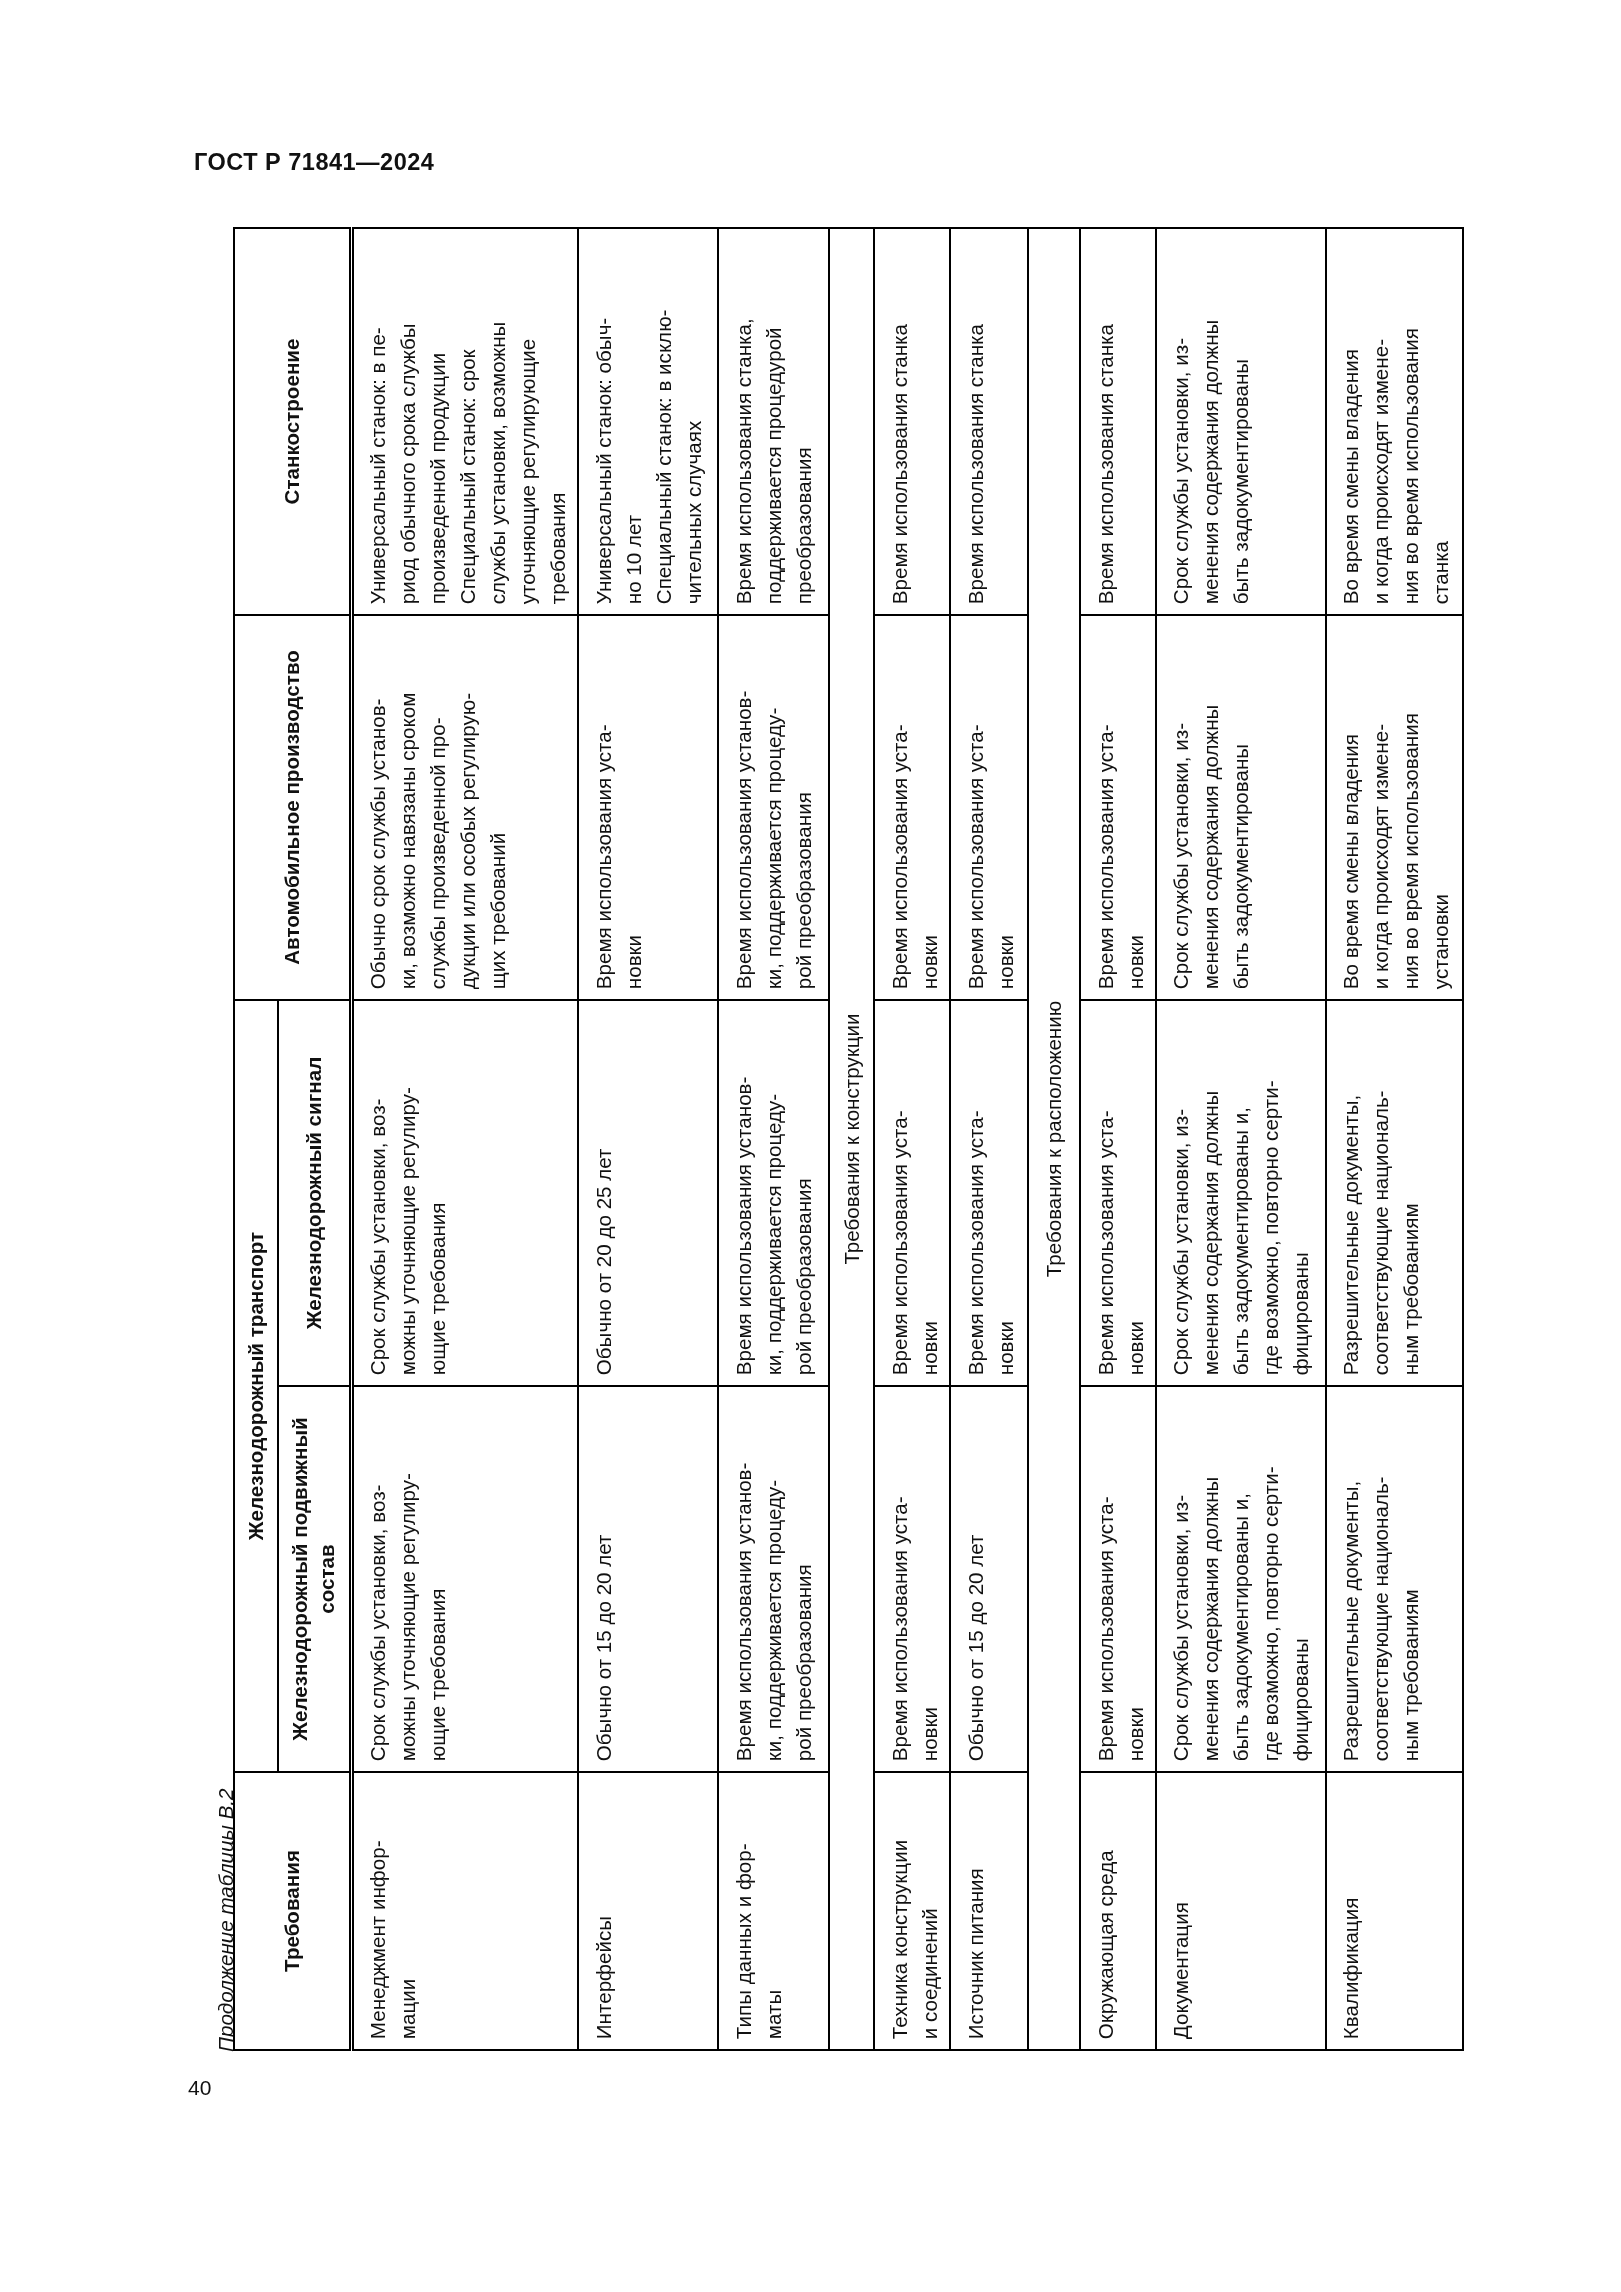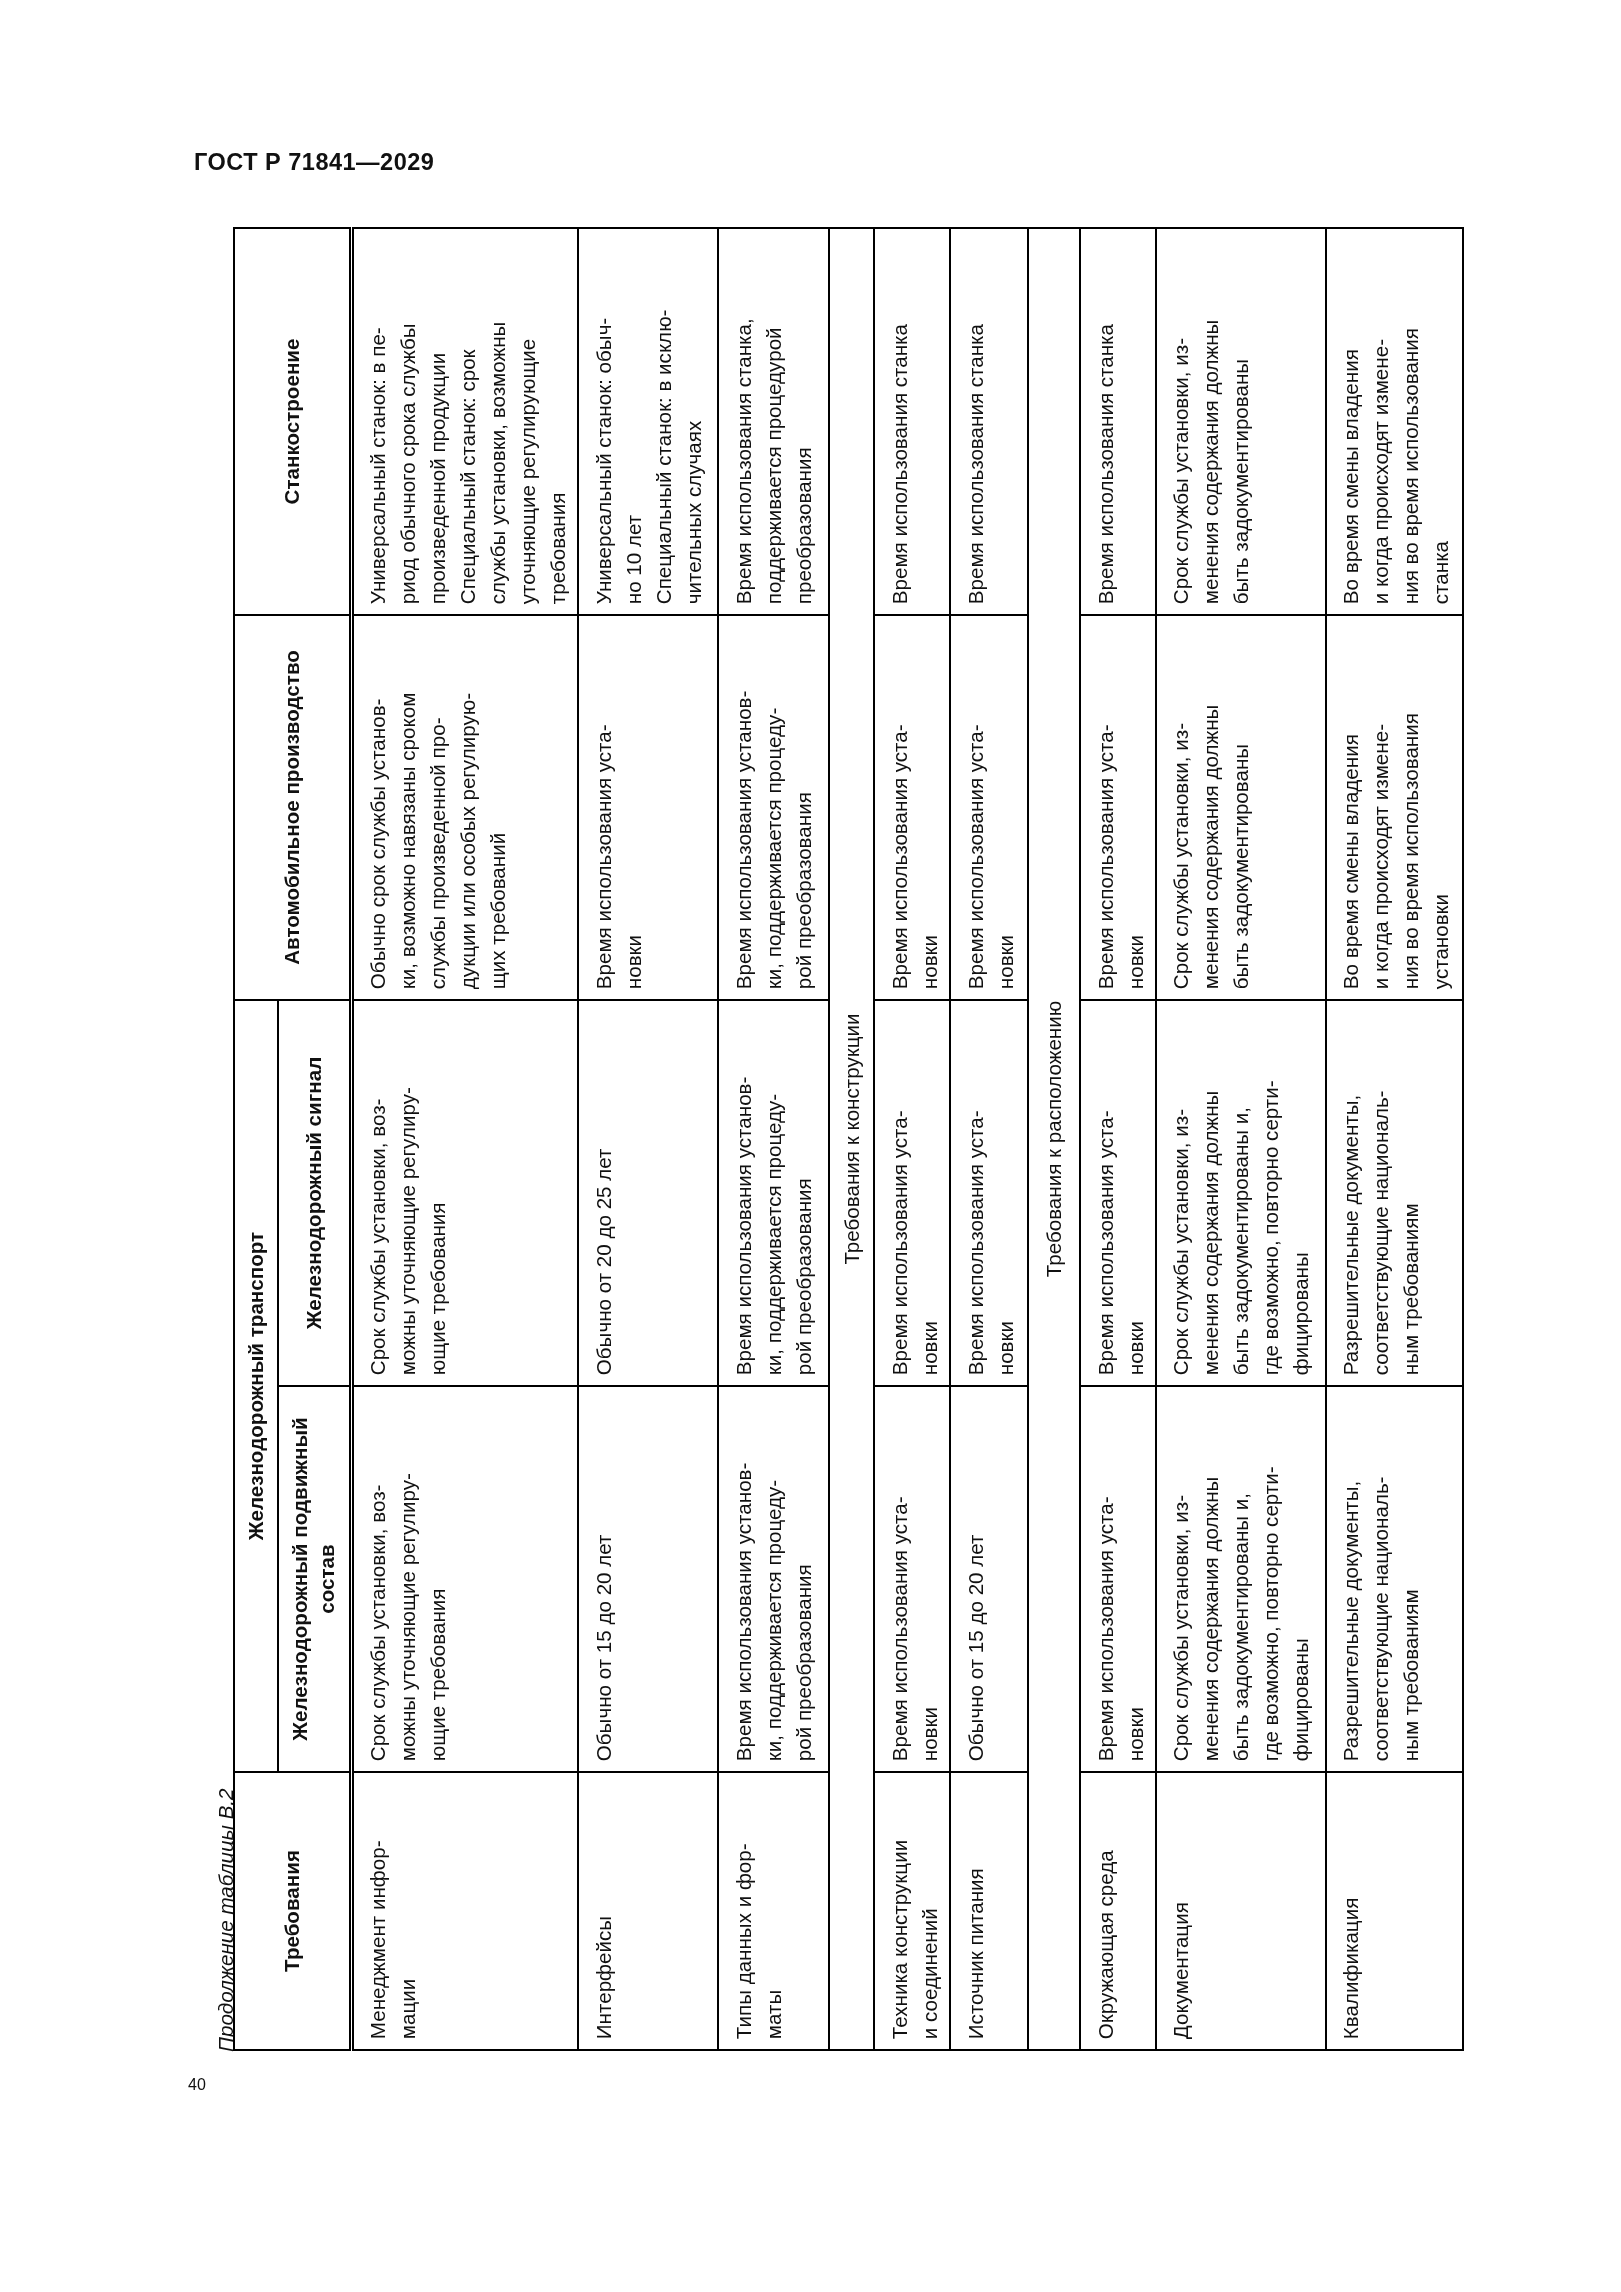--- a/index.html
+++ b/index.html
@@ -11,21 +11,21 @@
     color:#111;
     overflow:hidden;
   }
   .gost-ref{
     position:absolute;left:194px;top:149px;
     font-size:23.5px;font-weight:bold;letter-spacing:0.5px;
     white-space:nowrap;
   }
   .page-number{
     position:absolute;left:188px;top:2076px;
-    font-size:16px;
+    font-size:21px;
   }
   
   .rot{
     position:absolute;
     transform-origin:0 0;
     transform:rotate(-90deg);
   }
   .table-caption{
     left:214px;top:2052px;
     width:333px;
@@ -64,21 +64,21 @@
     font-weight:normal;
     padding:2px 3.9px;
     line-height:23.5px;
   }
 </style>
 </head>
 <body>
 
 <div class="page">
 
-  <div class="gost-ref">ГОСТ Р 71841—2029</div>
+  <div class="gost-ref">ГОСТ Р 71841—2024</div>
 
   <div class="rot table-caption">Продолжение таблицы В.2</div>
 
   <div class="rot table-anchor">
     <table class="gost">
       <colgroup>
         <col style="width:278px">
         <col style="width:386px">
         <col style="width:386px">
         <col style="width:385px">

